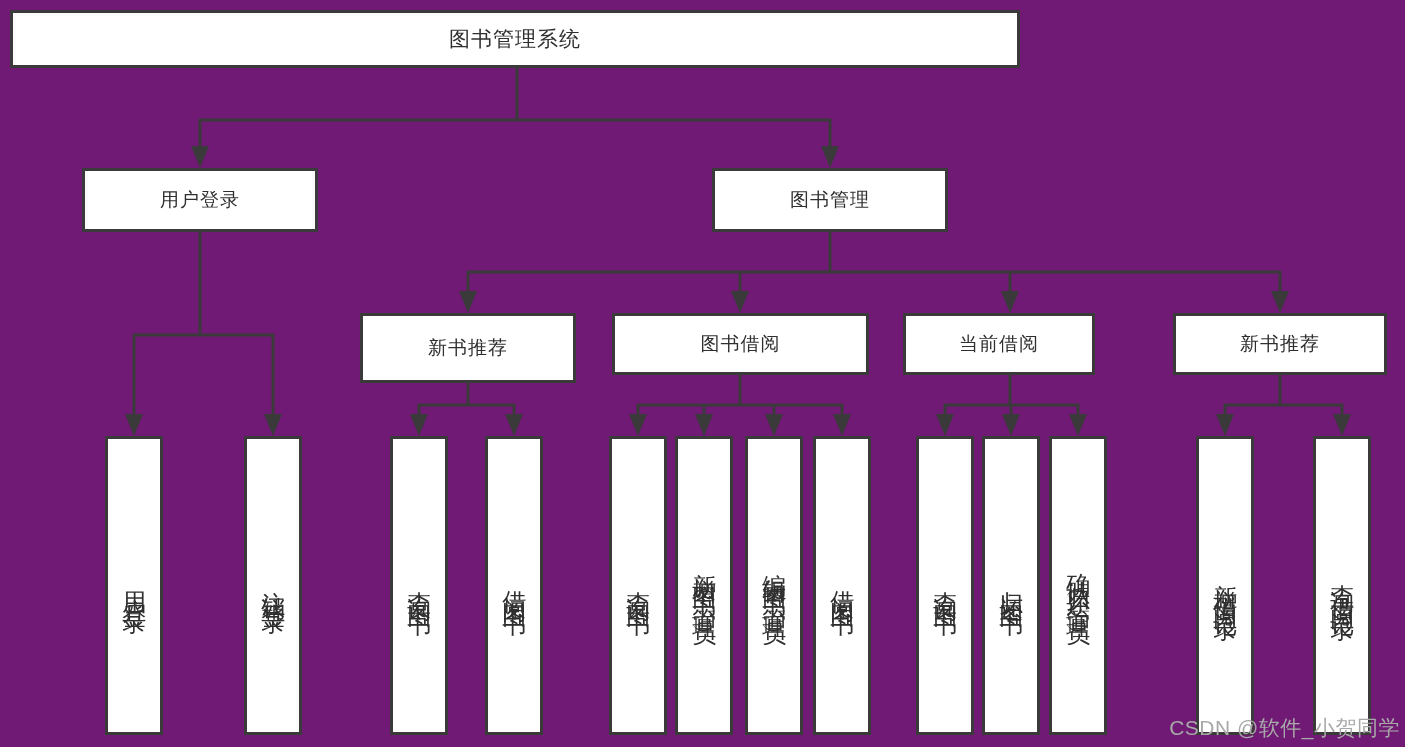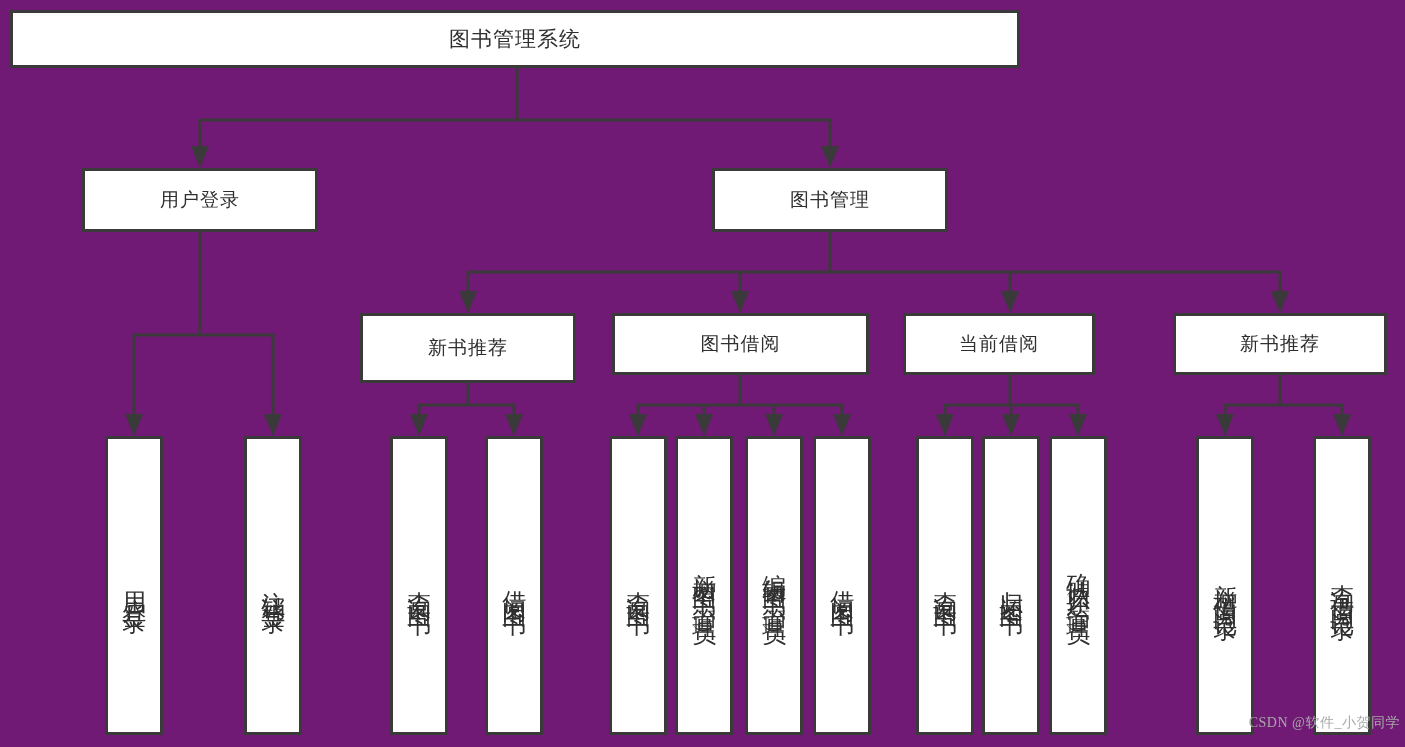--- a/index.html
+++ b/index.html
@@ -38,26 +38,25 @@
     text-orientation: mixed;
     font-size: 24px;
     letter-spacing: 7px;
     line-height: 1.1;
     color: #2f2f2f;
   }
   .watermark {
     position: absolute;
     top: 714px;
     right: 5px;
-    font-size: 14px;
+    font-size: 21px;
     color: #a8a8a8;
     letter-spacing: 0.5px;
     z-index: 5;
     white-space: nowrap;
-    font-family: Liberation Serif, serif;
   }
 </style>
 </head>
 <body>
 
 <div class="canvas">
 
   <svg class="connectors" viewBox="0 0 1405 747" xmlns="http://www.w3.org/2000/svg">
     <g stroke="#3a3a3a" stroke-width="3" fill="none">
       <path d="M517 68 V120 M198.5 120 H831.5 M200 120 V150 M830 120 V150"></path>

